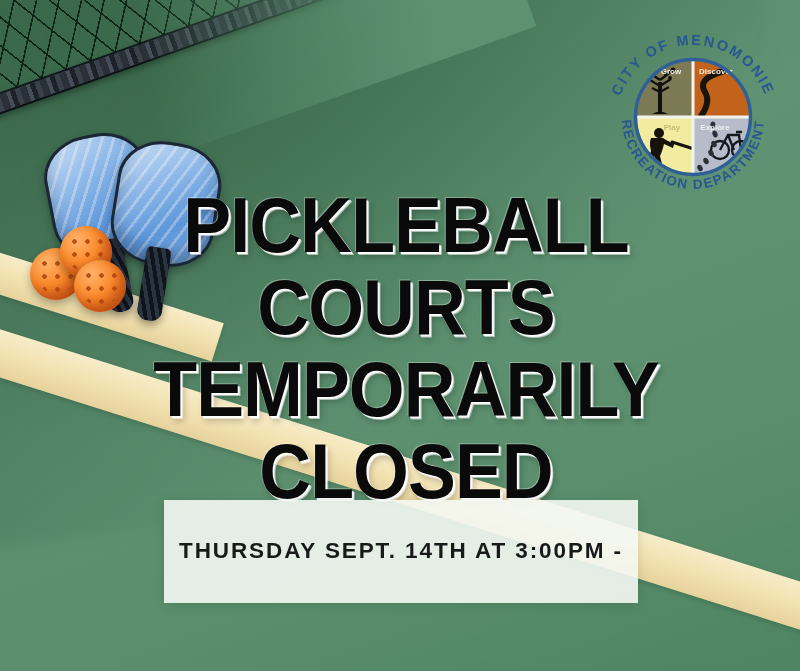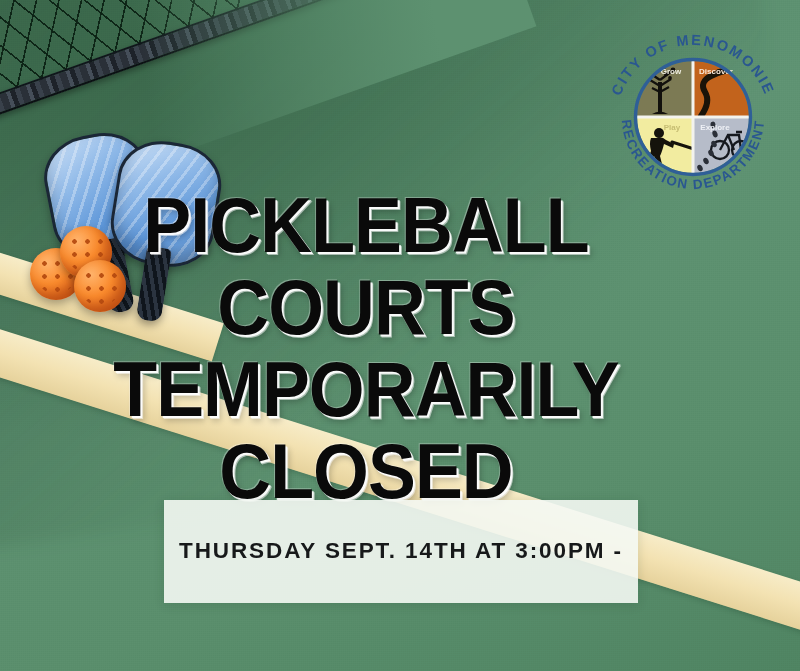--- a/index.html
+++ b/index.html
@@ -181,20 +181,21 @@
 
   
   .headline {
     position: absolute;
     left: 0;
     top: 188px;
     width: 732px;
     text-align: center;
     line-height: .96;
     pointer-events: none;
+    padding-left: 40px;
   }
   .headline .hl {
     display: block;
     font-family: "Liberation Sans Narrow", "Liberation Sans", sans-serif;
     font-weight: 700;
     font-size: 75px;
     letter-spacing: -1px;
     color: #0a0a0a;
     transform: scaleX(.92);
     text-shadow:

